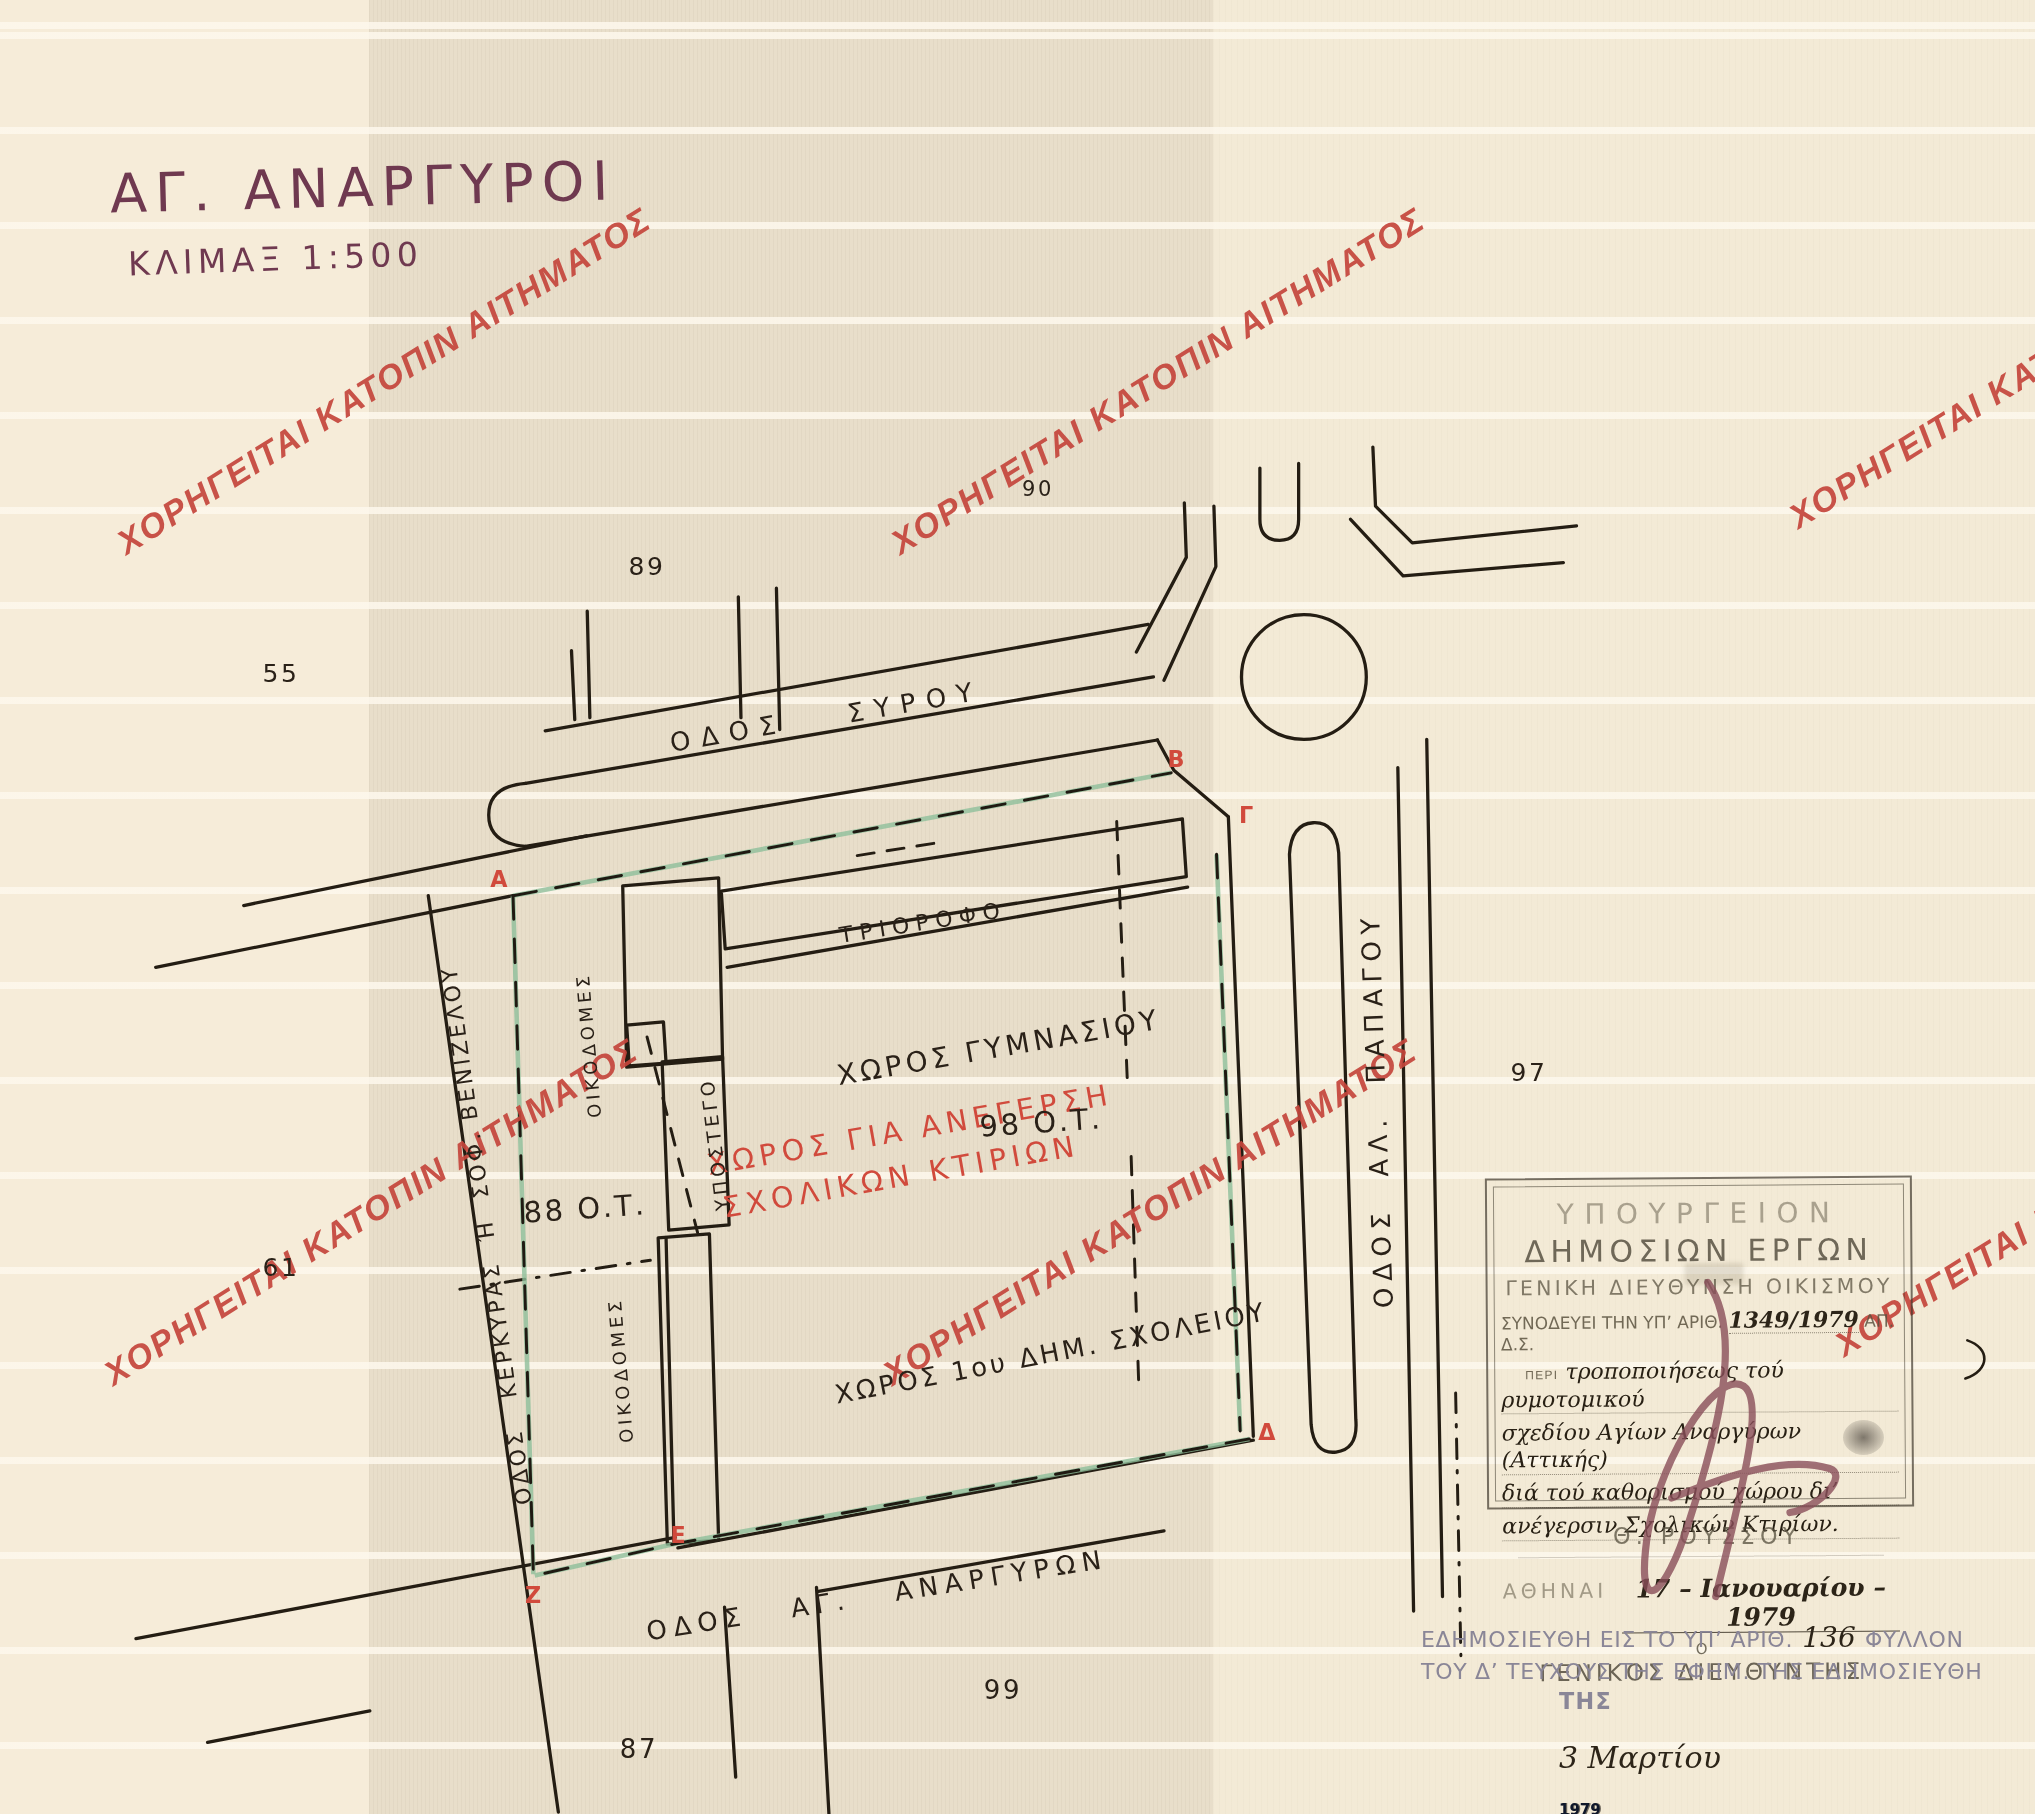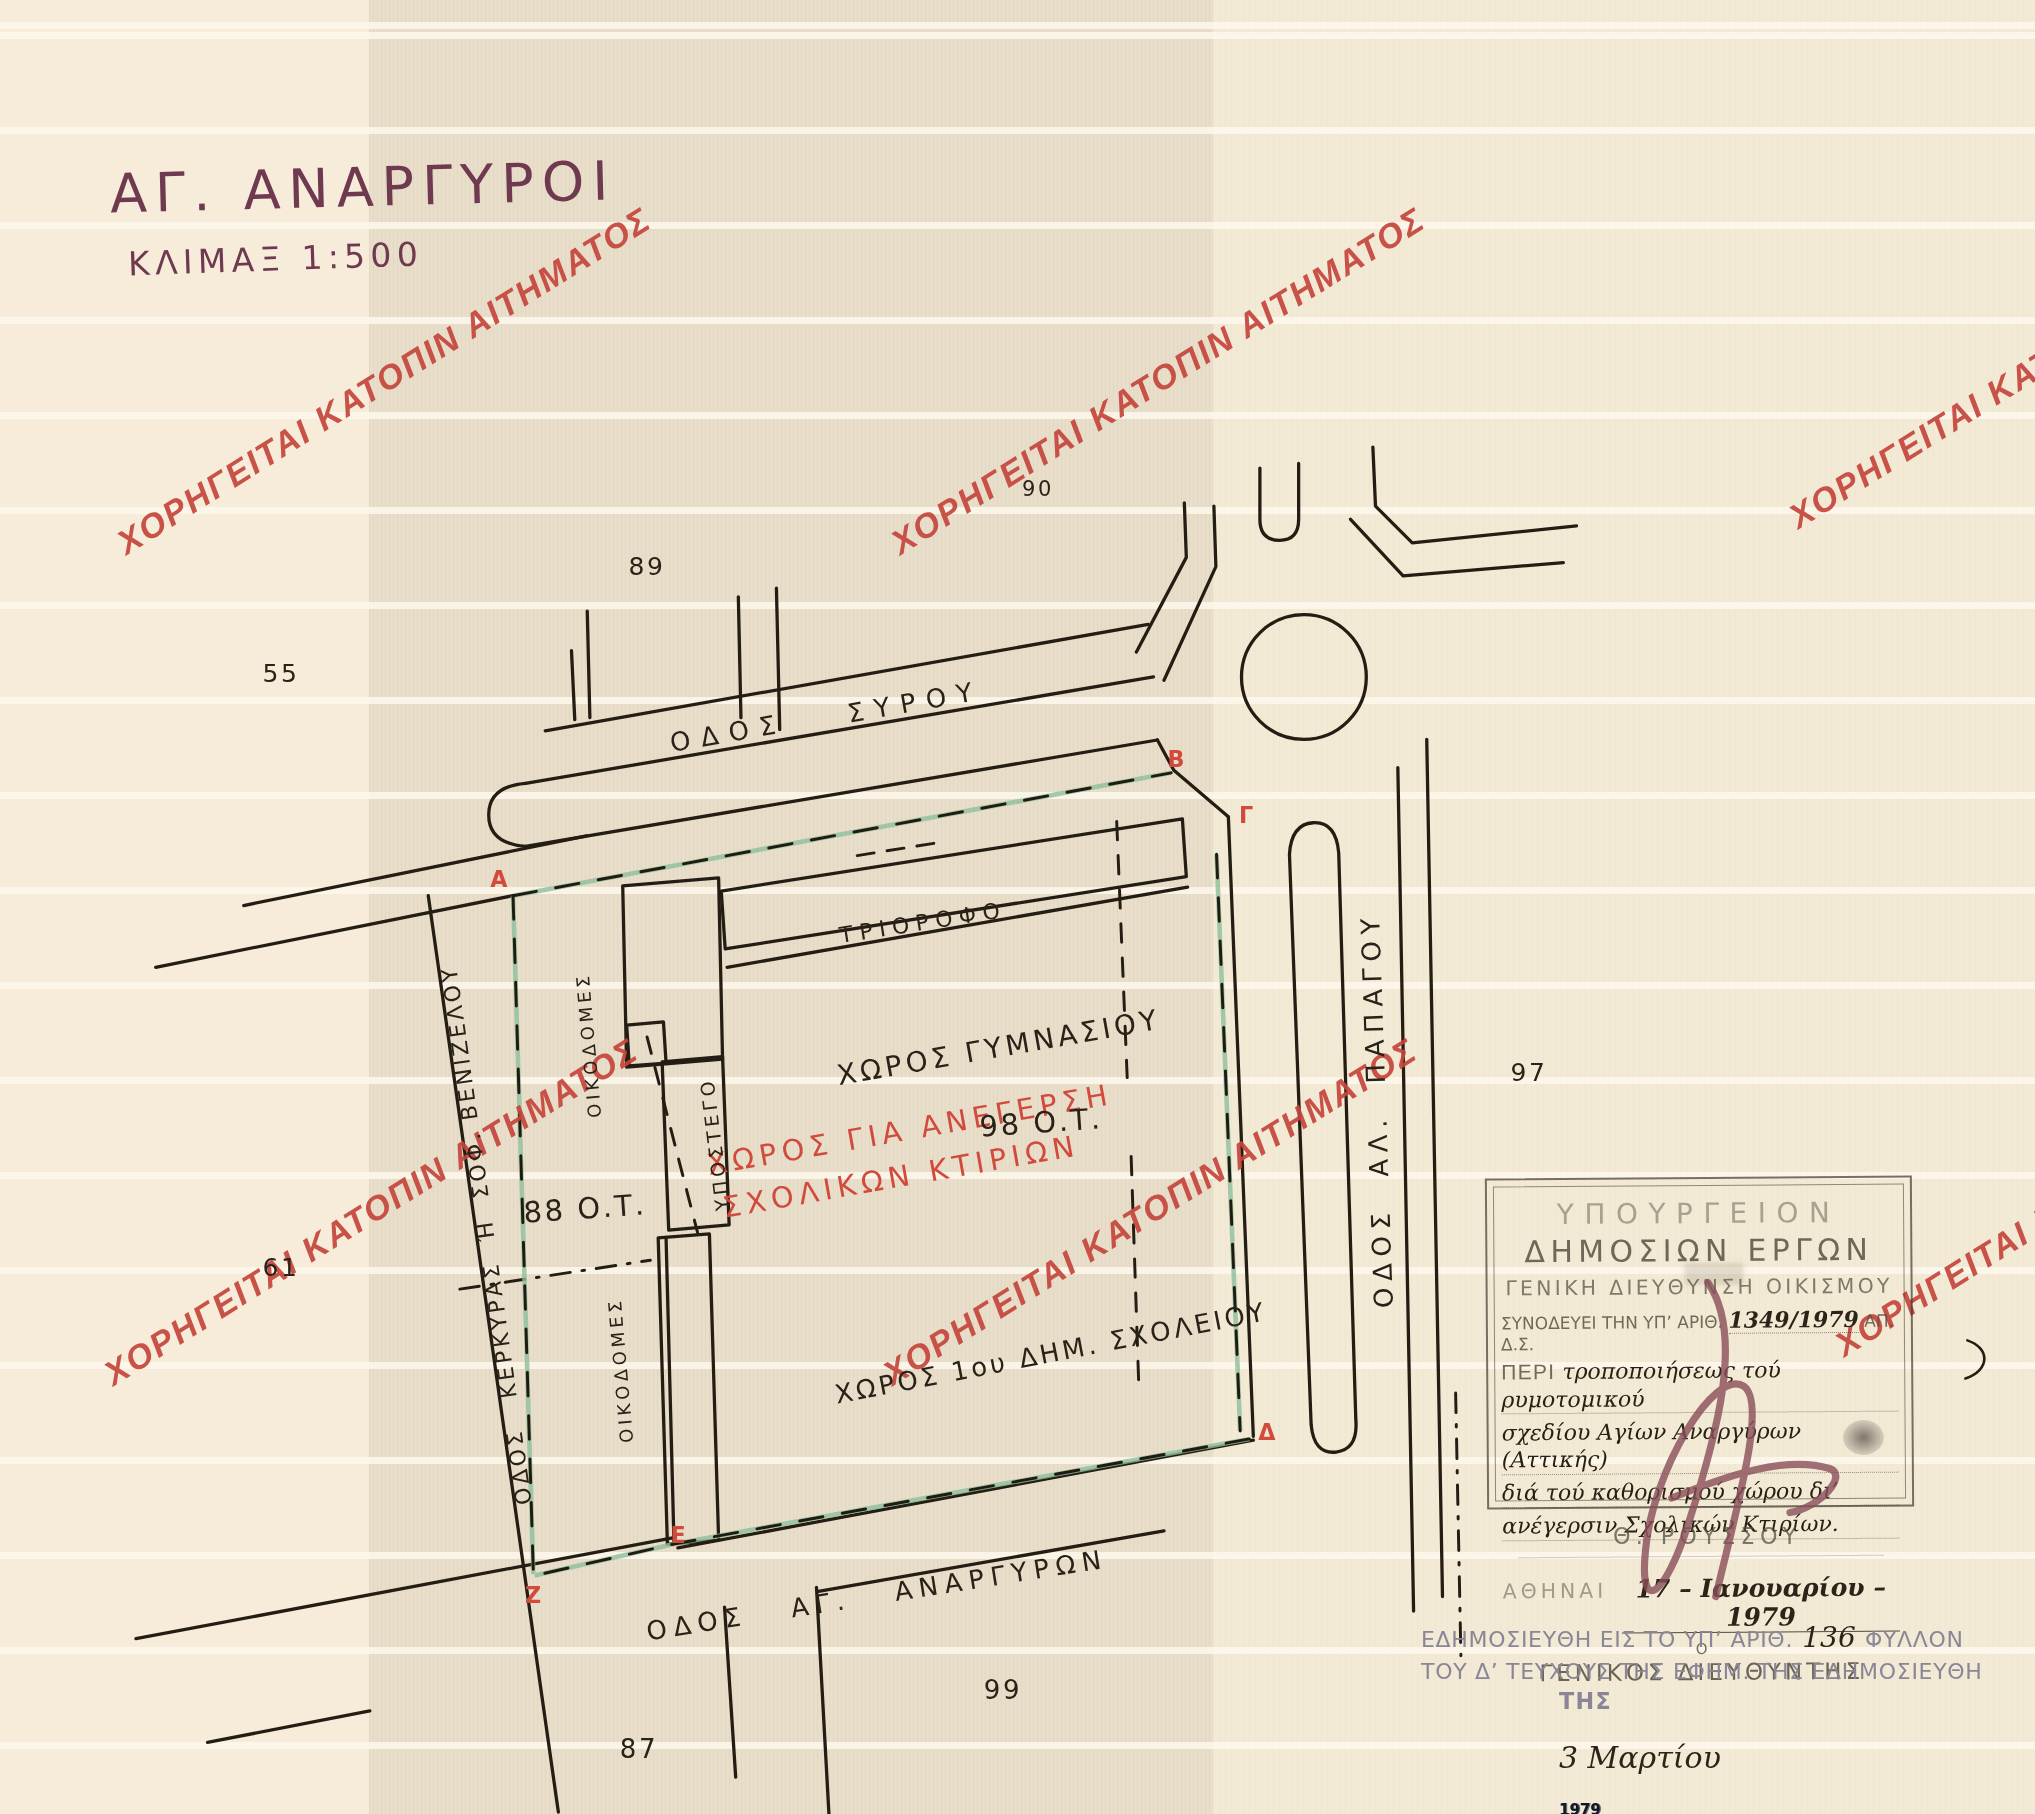--- a/index.html
+++ b/index.html
@@ -31,22 +31,22 @@
   .stamp-inner{position:absolute;inset:6px;border:1.3px solid rgba(62,56,44,.55);}
   .stamp-content{position:absolute;inset:9.2px 13px;text-align:center;}
   .st-r1{font-size:28px;letter-spacing:10.5px;color:rgba(95,88,70,.5);margin-top:9.2px;}
   .st-r2{font-size:30px;letter-spacing:5.3px;color:rgba(73,66,52,.78);margin-top:2.6px;}
   .st-r3{font-size:20.4px;letter-spacing:3.3px;color:rgba(84,77,60,.72);margin-top:6.6px;}
   .st-r4{font-size:17px;color:rgba(90,82,64,.85);margin-top:8px;text-align:left;}
   .hand{font-family:"DejaVu Serif",serif;font-style:italic;color:#2c2418;}
   .st-num{font-size:22px;font-weight:700;border-bottom:1.3px dotted rgba(70,62,48,.6);}
   .st-sub{font-family:"DejaVu Serif",serif;font-style:italic;font-size:22px;color:#282014;
           text-align:left;border-bottom:1.3px dotted rgba(70,62,48,.55);margin-top:4.6px;line-height:1.25;}
-  .st-sub .pfx{font-family:"Liberation Sans",sans-serif;font-style:normal;font-size:21px;
-               color:rgba(90,82,64,.85);letter-spacing:1.3px;}
+  .st-sub .pfx{font-family:"Liberation Sans",sans-serif;font-style:normal;font-size:12px;
+               color:rgba(90,82,64,.85);letter-spacing:1.3px;margin-left:24px;}
   .st-dots{border-bottom:1.3px dotted rgba(70,62,48,.45);height:16px;width:92%;margin:0 auto;}
   .st-date{margin-top:17px;display:flex;justify-content:center;align-items:baseline;gap:14.5px;}
   .st-city{font-size:20.4px;letter-spacing:4px;color:rgba(95,88,70,.55);}
   .st-dateval{font-size:25px;font-weight:700;border-bottom:1.3px solid rgba(40,32,20,.8);}
   .st-o{font-size:15px;margin-top:6.6px;color:rgba(84,77,60,.8);}
   .st-title{font-size:23px;letter-spacing:4px;color:rgba(73,66,52,.8);margin-top:1.3px;}
   .receipt-blur{position:absolute;left:197px;top:84px;width:59px;height:22.3px;
                 background:rgba(110,100,80,.18);filter:blur(2px);border-radius:2.6px;}
   .signer-name{position:absolute;left:1613px;top:1523px;font-size:22.3px;letter-spacing:5.3px;
                color:rgba(84,77,60,.75);}

